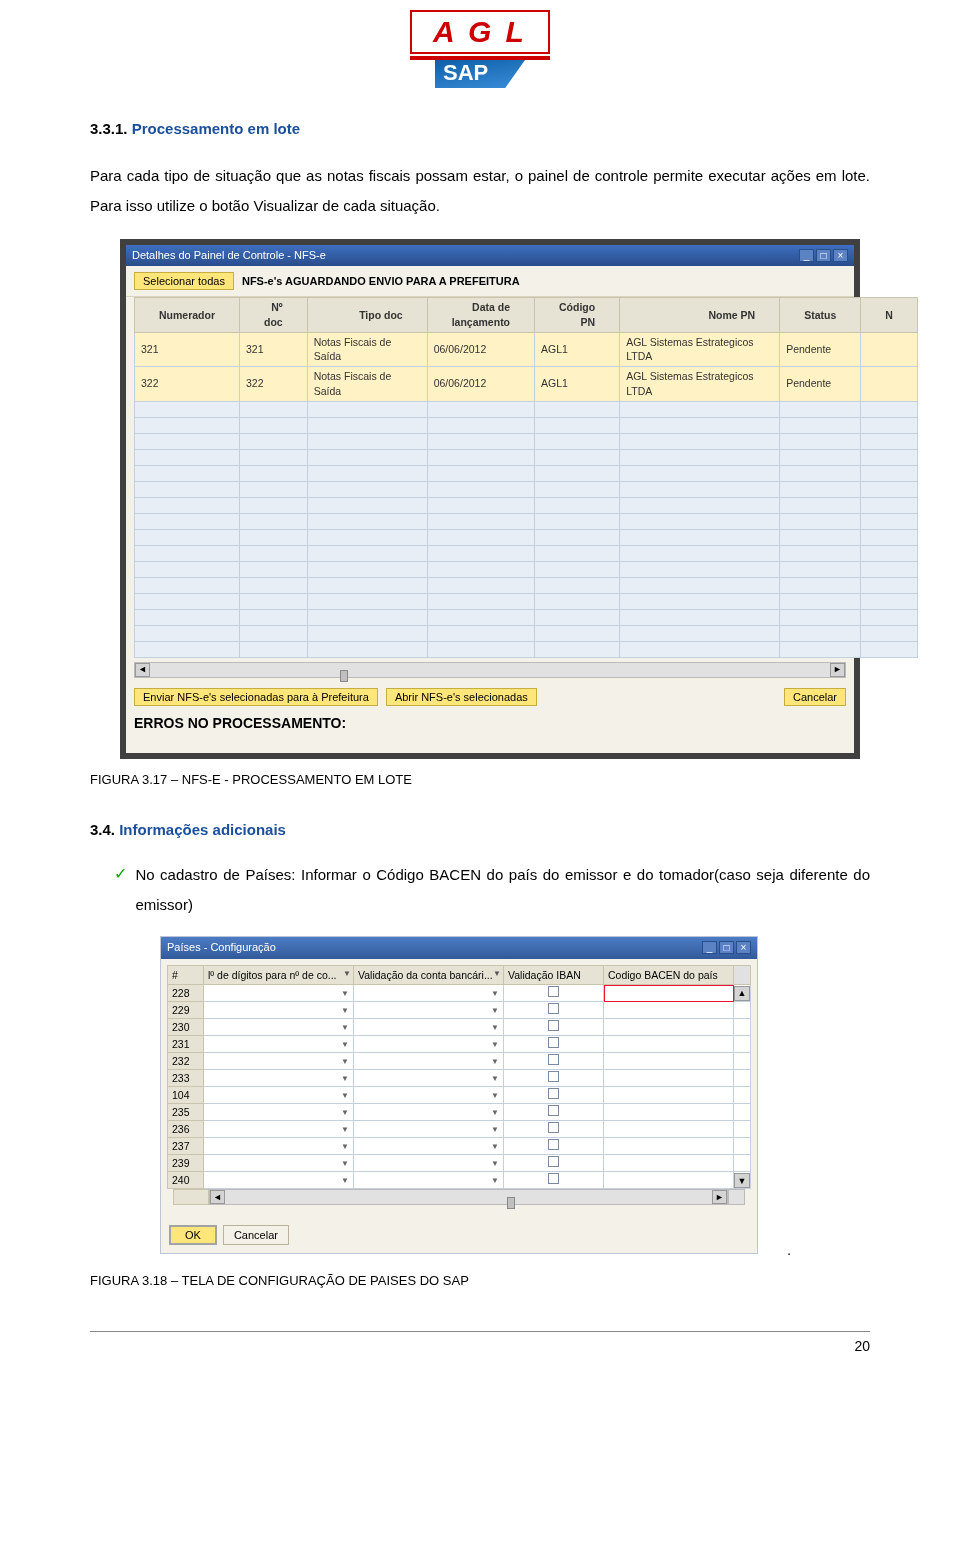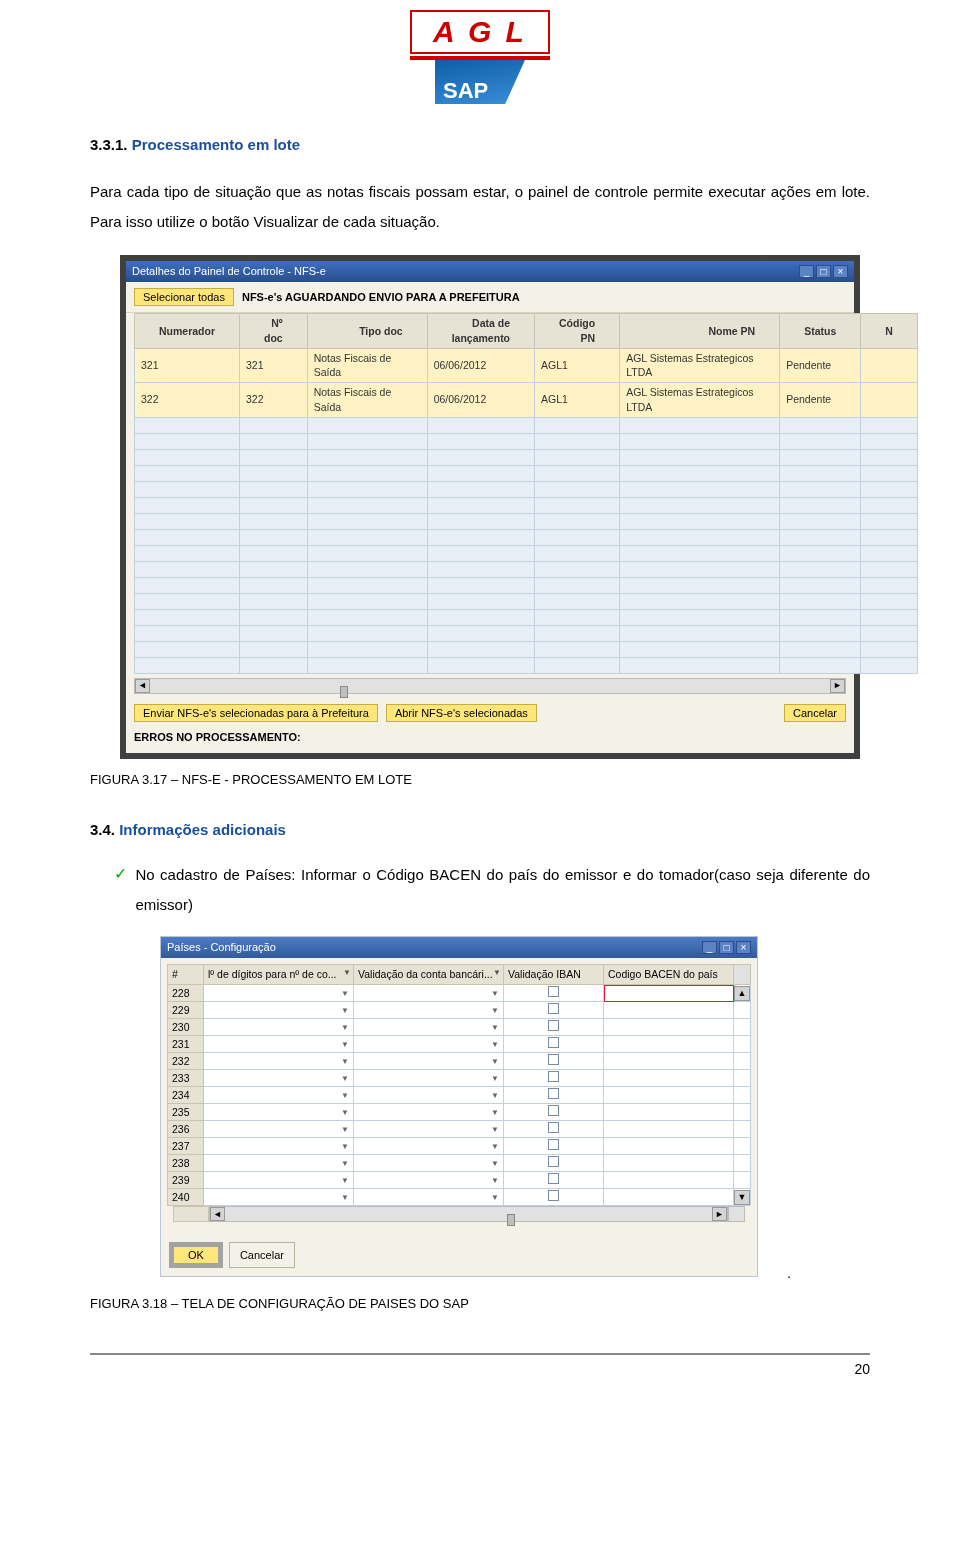--- a/index.html
+++ b/index.html
@@ -1,21 +1,21 @@
 <!DOCTYPE html>
 <html><head>
 <meta charset="utf-8">
 <style>
   * { box-sizing: border-box; margin: 0; padding: 0; }
   body { font-family: Arial, sans-serif; background: #fff; width: 960px; margin: 0 auto; }
   
   .page-header { display: flex; justify-content: space-between; align-items: center; padding: 10px 24px 0; flex-direction: column; }
   .agl-logo { width: 140px; height: 44px; background: #fff; border: 2px solid #c00; display: flex; justify-content: center; align-items: center; gap: 6px; }
   .agl-logo .letter { color: #c00; font-weight: bold; font-size: 30px; font-style: italic; letter-spacing: 3px; }
-  .sap-logo { width: 90px; height: 44px; background: linear-gradient(170deg, #0d5fa8 0%, #3a8dd8 100%); position: relative; clip-path: polygon(0 0, 100% 0, 78% 100%, 0 100%); display: flex; align-items: flex-end; }
+  .sap-logo { width: 90px; height: 28px; background: linear-gradient(170deg, #0d5fa8 0%, #3a8dd8 100%); position: relative; clip-path: polygon(0 0, 100% 0, 78% 100%, 0 100%); display: flex; align-items: flex-start; }
   .sap-logo span { color: #fff; font-weight: bold; font-size: 22px; margin-left: 8px; }
   .agl-underline { width: 140px; height: 4px; background: #c00; margin-top: 2px; }
 
   .content { padding: 30px 90px 10px; font-size: 15px; line-height: 1.4; color: #000; }
   .section-num { font-weight: bold; display: inline; }
   .section-title { font-weight: bold; color: #1a4f9c; display: inline; }
   .body-text { margin: 22px 0 18px; text-align: justify; line-height: 2; }
 
   .screenshot { margin: 6px 10px 10px 30px; border: 6px solid #404040; font-family: Tahoma, Arial, sans-serif; font-size: 11px; background: #f3f1e8; }
   .win-title { background: linear-gradient(#3d6fc1, #2a4d8b); color: #fff; padding: 3px 6px; display: flex; justify-content: space-between; align-items: center; font-size: 11px; }
@@ -32,21 +32,21 @@
   .grid tr.empty td { background: #e8eef5; }
   
   .scroll-row { display: flex; padding: 4px 8px; }
   .hscroll { flex: 1; height: 16px; background: #e1e1e1; border: 1px solid #bbb; position: relative; display: flex; align-items: center; }
   .hscroll .arrow { width: 15px; height: 14px; background: #d4d4d4; border: 1px solid #999; display: flex; align-items: center; justify-content: center; font-size: 9px; }
   .hscroll .track { flex: 1; position: relative; }
   .hscroll .thumb { position: absolute; left: 28%; width: 8px; height: 12px; top: 0; background: #c0c0c0; border: 1px solid #888; }
   
   .bottom-buttons { padding: 6px 8px; display: flex; gap: 8px; align-items: center; }
   .bottom-buttons .spacer { flex: 1; }
-  .erros-label { padding: 2px 8px 8px; font-weight: bold; font-size: 11px; }
+  .erros-label { padding: 2px 8px 20px; font-weight: bold; font-size: 14px; }
 
   .caption { text-align: left; font-size: 13px; margin: 12px 0 30px; font-variant: small-caps; }
 
   .sub-section { margin-top: 16px; }
   .checklist { margin: 20px 0 16px; padding-left: 24px; }
   .check-item { display: flex; align-items: flex-start; gap: 8px; line-height: 2; text-align: justify; }
   .checkmark { color: #0a0; font-size: 16px; line-height: 1.8; flex-shrink: 0; }
   .check-text { flex: 1; }
 
   
@@ -62,21 +62,21 @@
   .cfg-grid td.dd { text-align: right; color: #666; font-size: 8px; }
   .cfg-grid td.chk { text-align: center; }
   .cfg-grid td.red-box { outline: 1.5px solid #e13; outline-offset: -1px; }
   .chkbox { display: inline-block; width: 11px; height: 11px; border: 1px solid #7a8aa0; background: #fff; }
   .vscroll-col { width: 17px; background: #e1e1e1; border-left: 1px solid #bbb; position: relative; padding: 0 !important; }
   .vscroll-arrow { height: 15px; background: #d4d4d4; border: 1px solid #999; display: flex; align-items: center; justify-content: center; font-size: 9px; }
   .vscroll-thumb { position: absolute; top: 17px; left: 1px; right: 1px; height: 14px; background: #c0c0c0; border: 1px solid #888; }
   
   .cfg-hscroll-row { display: flex; padding: 0 6px 6px; }
   .cfg-bottom { padding: 8px; display: flex; gap: 6px; }
-  .ok-btn { background: #ffe67a; border: 5px solid #a3a3a3; padding: 2px 14px; font-size: 11px; cursor: pointer; }
+  .ok-btn { background: #ffe67a; border: 2px solid #a3a3a3; padding: 2px 14px; font-size: 11px; cursor: pointer; }
   .cancel-btn { background: #f3f1e8; border: 1px solid #b8b39a; padding: 2px 10px; font-size: 11px; cursor: pointer; }
   .dot-after { margin-left: 3px; }
 
   .page-footer { padding: 0 90px 20px; }
   .footer-line { height: 1.5px; background: #888; margin-bottom: 6px; }
   .pagenum { text-align: right; font-size: 14px; }
 </style>
 </head>
 <body>
 
@@ -414,21 +414,21 @@
               </tr>
               <tr>
                 <td class="rownum">233</td>
                 <td class="dd">▼</td>
                 <td class="dd">▼</td>
                 <td class="chk"><span class="chkbox"></span></td>
                 <td></td>
                 <td class="vscroll-col"></td>
               </tr>
               <tr>
-                <td class="rownum">234</td>
+                <td class="rownum">104</td>
                 <td class="dd">▼</td>
                 <td class="dd">▼</td>
                 <td class="chk"><span class="chkbox"></span></td>
                 <td></td>
                 <td class="vscroll-col"></td>
               </tr>
               <tr>
                 <td class="rownum">235</td>
                 <td class="dd">▼</td>
                 <td class="dd">▼</td>
@@ -439,28 +439,20 @@
               <tr>
                 <td class="rownum">236</td>
                 <td class="dd">▼</td>
                 <td class="dd">▼</td>
                 <td class="chk"><span class="chkbox"></span></td>
                 <td></td>
                 <td class="vscroll-col"></td>
               </tr>
               <tr>
                 <td class="rownum">237</td>
-                <td class="dd">▼</td>
-                <td class="dd">▼</td>
-                <td class="chk"><span class="chkbox"></span></td>
-                <td></td>
-                <td class="vscroll-col"></td>
-              </tr>
-              <tr>
-                <td class="rownum">238</td>
                 <td class="dd">▼</td>
                 <td class="dd">▼</td>
                 <td class="chk"><span class="chkbox"></span></td>
                 <td></td>
                 <td class="vscroll-col"></td>
               </tr>
               <tr>
                 <td class="rownum">239</td>
                 <td class="dd">▼</td>
                 <td class="dd">▼</td>

